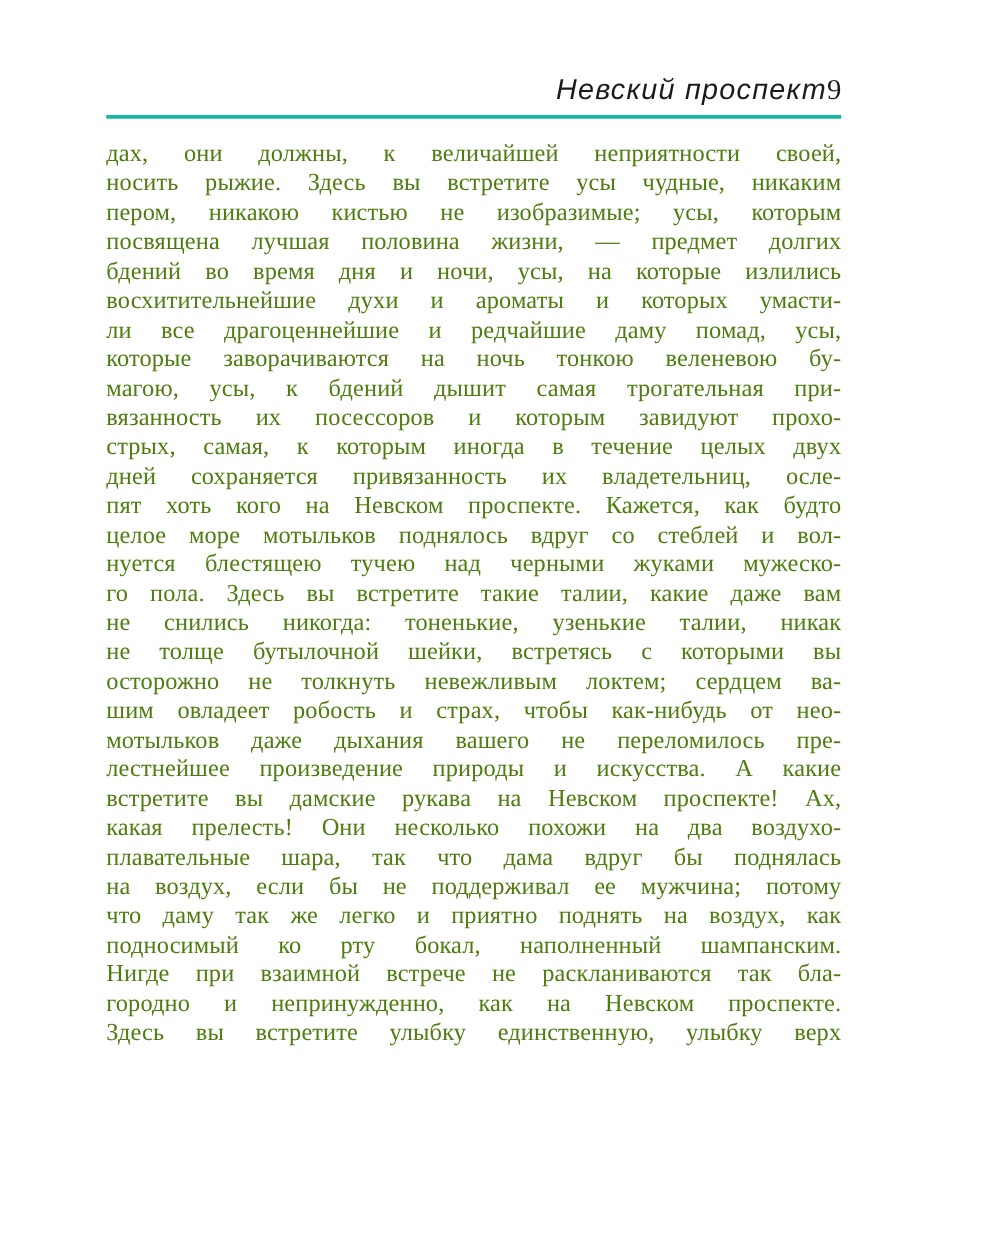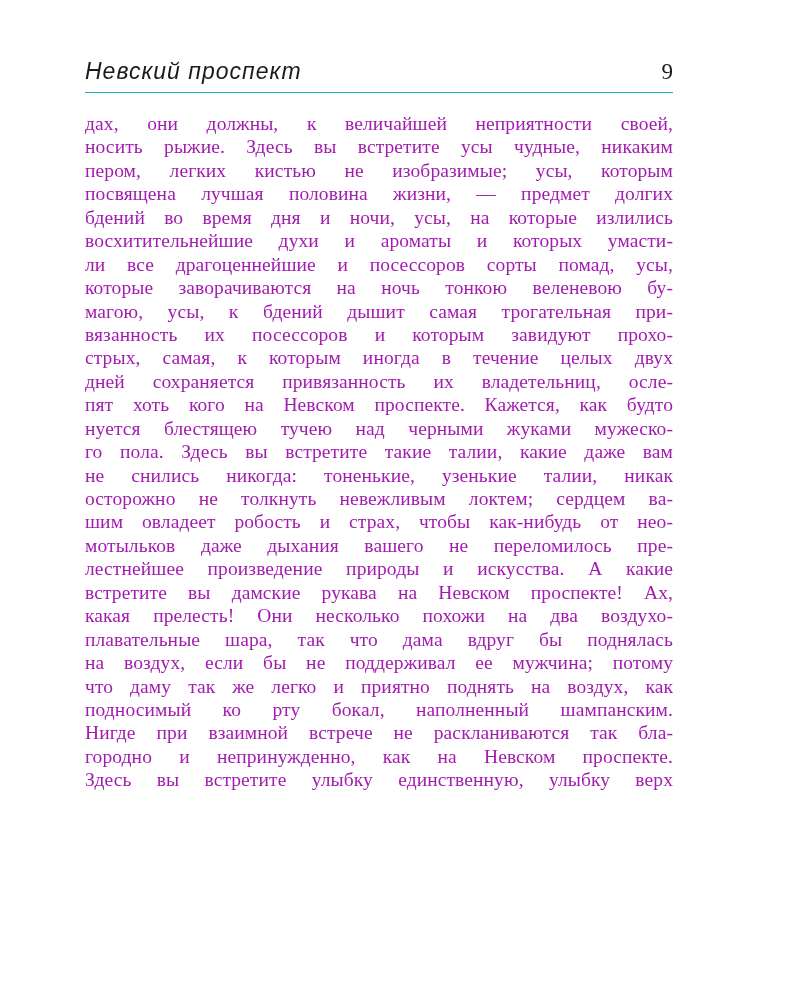--- a/index.html
+++ b/index.html
@@ -16,23 +16,23 @@
     height: 1000px;
     background: #ffffff;
     color: #1b1b1b;
   }
   .running-header {
     position: absolute;
     left: 85px;
     top: 58px;
     width: 588px;
     display: flex;
-    justify-content: space-between;
+    justify-content: flex-end;
     align-items: baseline;
-    border-bottom: 1px solid #14b8a6;
+    border-bottom: 3px solid #14b8a6;
     padding-bottom: 7px;
   }
   .running-title {
     font-family: "Liberation Sans", sans-serif;
     font-style: italic;
     font-size: 23px;
     letter-spacing: 1px;
     color: #1b1b1b;
   }
   .page-number {
@@ -44,54 +44,56 @@
     position: absolute;
     left: 85px;
     top: 112px;
     width: 588px;
   }
   .text-line {
     font-family: "Liberation Serif", serif;
     font-size: 19.5px;
     line-height: 23.45px;
     height: 23.45px;
-    color: #a21caf;
+    color: #4d7c0f;
     text-align: justify;
     text-align-last: justify;
     white-space: normal;
     letter-spacing: 0.1px;
   }
 </style>
 </head>
 <body>
 
 <div class="page">
 
   <div class="running-header">
     <span class="running-title">Невский проспект</span>
     <span class="page-number">9</span>
   </div>
 
   <div class="body-text">
       <div class="text-line">дах, они должны, к величайшей неприятности своей,</div>
       <div class="text-line">носить рыжие. Здесь вы встретите усы чудные, никаким</div>
-      <div class="text-line">пером, легких кистью не изобразимые; усы, которым</div>
+      <div class="text-line">пером, никакою кистью не изобразимые; усы, которым</div>
       <div class="text-line">посвящена лучшая половина жизни, — предмет долгих</div>
       <div class="text-line">бдений во время дня и ночи, усы, на которые излились</div>
       <div class="text-line">восхитительнейшие духи и ароматы и которых умасти-</div>
-      <div class="text-line">ли все драгоценнейшие и посессоров сорты помад, усы,</div>
+      <div class="text-line">ли все драгоценнейшие и редчайшие даму помад, усы,</div>
       <div class="text-line">которые заворачиваются на ночь тонкою веленевою бу-</div>
       <div class="text-line">магою, усы, к бдений дышит самая трогательная при-</div>
       <div class="text-line">вязанность их посессоров и которым завидуют прохо-</div>
       <div class="text-line">стрых, самая, к которым иногда в течение целых двух</div>
       <div class="text-line">дней сохраняется привязанность их владетельниц, осле-</div>
       <div class="text-line">пят хоть кого на Невском проспекте. Кажется, как будто</div>
+      <div class="text-line">целое море мотыльков поднялось вдруг со стеблей и вол-</div>
       <div class="text-line">нуется блестящею тучею над черными жуками мужеско-</div>
       <div class="text-line">го пола. Здесь вы встретите такие талии, какие даже вам</div>
       <div class="text-line">не снились никогда: тоненькие, узенькие талии, никак</div>
+      <div class="text-line">не толще бутылочной шейки, встретясь с которыми вы</div>
       <div class="text-line">осторожно не толкнуть невежливым локтем; сердцем ва-</div>
       <div class="text-line">шим овладеет робость и страх, чтобы как-нибудь от нео-</div>
       <div class="text-line">мотыльков даже дыхания вашего не переломилось пре-</div>
       <div class="text-line">лестнейшее произведение природы и искусства. А какие</div>
       <div class="text-line">встретите вы дамские рукава на Невском проспекте! Ах,</div>
       <div class="text-line">какая прелесть! Они несколько похожи на два воздухо-</div>
       <div class="text-line">плавательные шара, так что дама вдруг бы поднялась</div>
       <div class="text-line">на воздух, если бы не поддерживал ее мужчина; потому</div>
       <div class="text-line">что даму так же легко и приятно поднять на воздух, как</div>
       <div class="text-line">подносимый ко рту бокал, наполненный шампанским.</div>

